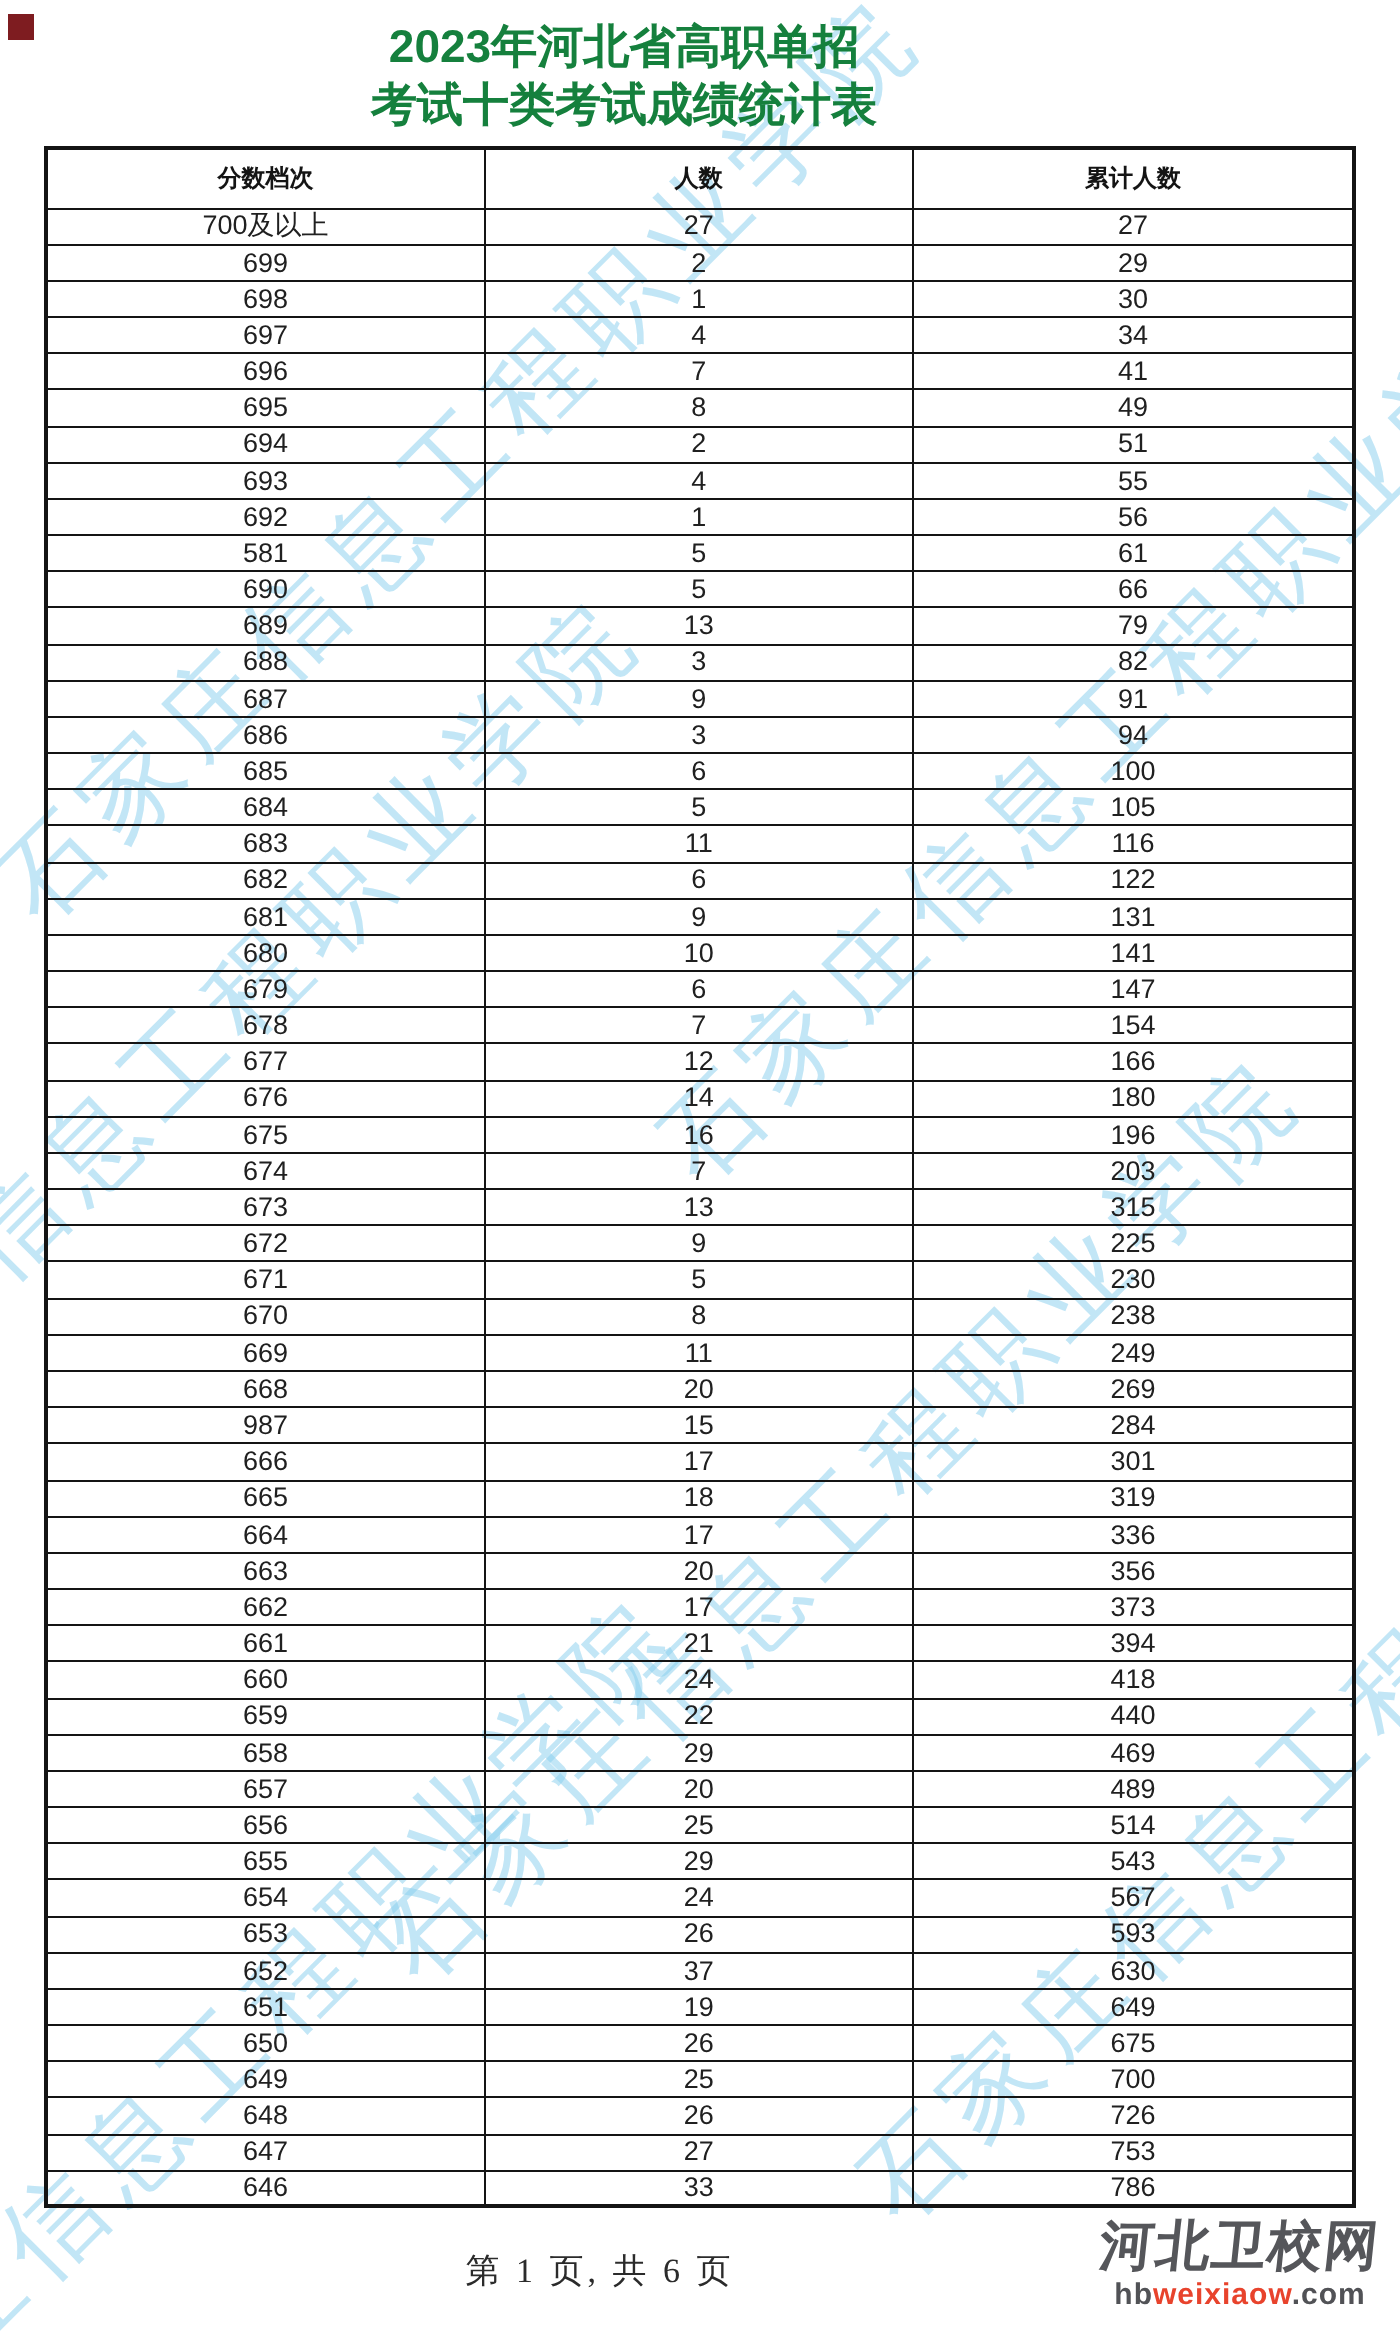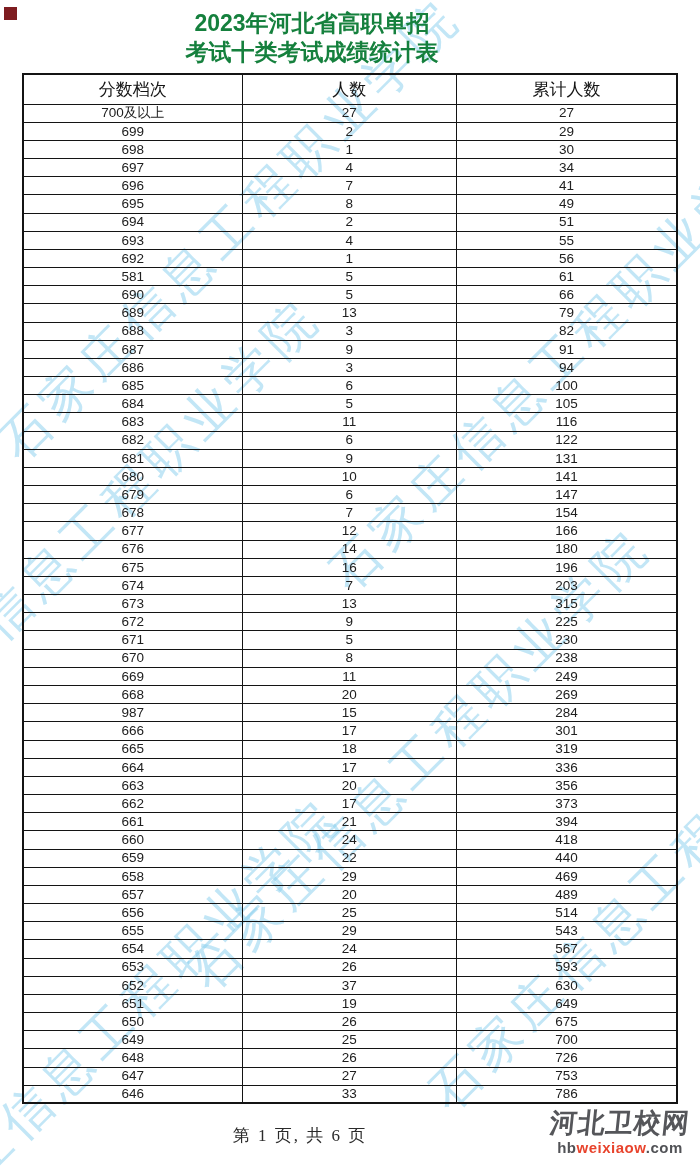--- a/index.html
+++ b/index.html
@@ -62,22 +62,22 @@
   table.score-table col.c3 { width: 33.7%; }
   table.score-table th, table.score-table td {
     border: 1.6px solid #141414;
     text-align: center;
     vertical-align: middle;
     overflow: hidden;
   }
   table.score-table { border: 2px solid #141414; }
   table.score-table th {
     height: 30px;
-    font-size: 17px;
-    font-weight: normal;
+    font-size: 12px;
+    font-weight: bold;
     color: #141414;
   }
   table.score-table td {
     height: 18.18px;
     font-size: 13.5px;
     line-height: 1;
     color: #202020;
     padding: 0;
   }
 

